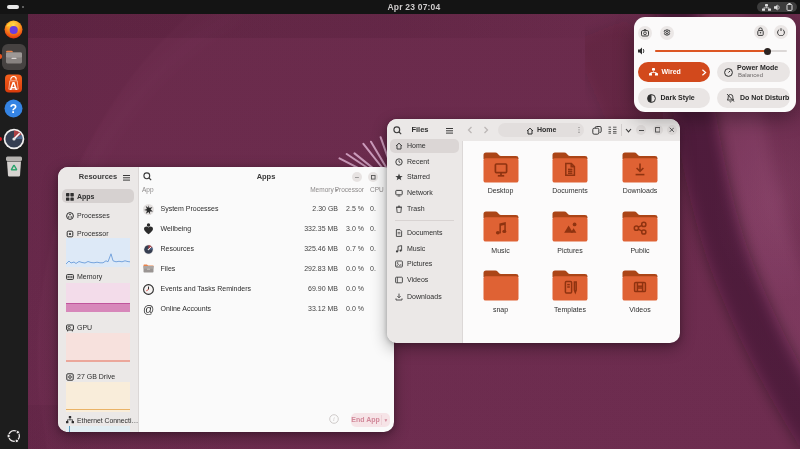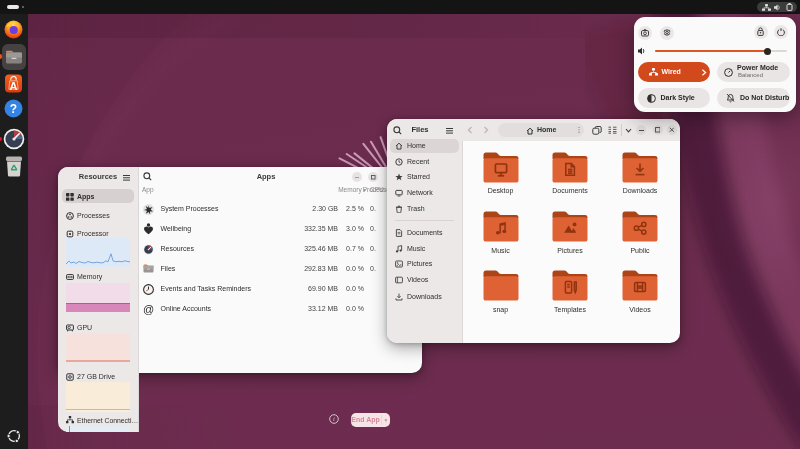--- a/index.html
+++ b/index.html
@@ -13,21 +13,21 @@
 .wdark3{left:0;top:405px;width:240px;height:44px;background:linear-gradient(75deg,rgba(40,6,26,.08) 0%,rgba(40,6,26,.03) 55%,rgba(40,6,26,0) 100%);}
 .wlight1{left:700px;top:110px;width:100px;height:220px;background:radial-gradient(ellipse 90px 140px at 80% 40%,rgba(255,170,215,0.09) 0%,rgba(255,170,215,0) 75%);}
 #topbar{left:0;top:0;width:800px;height:14px;background:#141414;z-index:50;}
 #wspill{left:7px;top:5px;width:12px;height:4px;background:#e8e8e8;border-radius:2px;z-index:51;}
 #wsdot{left:22px;top:6px;width:2px;height:2px;background:#777;border-radius:50%;z-index:51;}
 #clock{left:354px;top:0;width:120px;height:14px;line-height:14px;text-align:center;color:#cfcccc;font-size:8.5px;font-weight:bold;letter-spacing:.2px;z-index:51;}
 #tray{left:757px;top:2px;width:40px;height:10px;background:#3c3c3c;border-radius:5px;z-index:51;}
 #dock{left:0;top:14px;width:28px;height:435px;background:#1d1d1d;z-index:49;}
 .win{position:absolute;border-radius:10px;box-shadow:0 5px 16px rgba(0,0,0,.33),0 1px 5px rgba(0,0,0,.22);}
 
-#res{left:58px;top:167px;width:336px;height:206px;background:#fafafa;z-index:10;padding-left:28px;}
+#res{left:58px;top:167px;width:336px;height:265px;background:#fafafa;z-index:10;}
 #res .side{position:absolute;left:0;top:0;width:80px;height:265px;background:#ebe8e7;border-right:1px solid #dbd7d6;border-radius:10px 0 0 10px;}
 #res .stitle{position:absolute;left:0;top:0;width:80px;height:20px;text-align:center;line-height:20px;font-size:7.5px;font-weight:bold;color:#3a3a3a;}
 .srow{position:absolute;left:4px;width:72px;height:13px;font-size:7px;color:#2e2e2e;line-height:13px;}
 .srow .tx{position:absolute;left:15px;top:0;white-space:nowrap;}
 .graph{position:absolute;left:8px;width:64px;}
 #res .mtitle{position:absolute;left:138px;top:0;width:140px;height:20px;text-align:center;line-height:20px;font-size:7.5px;font-weight:bold;color:#3a3a3a;}
 .rrow{position:absolute;left:84px;width:246px;height:20px;}
 .rrow .nm{position:absolute;left:18.5px;top:0;line-height:20px;font-size:7px;color:#2d2d2d;white-space:nowrap;}
 .rrow .v1{position:absolute;right:50px;top:0;line-height:20px;font-size:7px;color:#444;}
 .rrow .v2{position:absolute;right:24px;top:0;line-height:20px;font-size:7px;color:#444;}
@@ -566,20 +566,21 @@
           <path d="M3.6,8.4 a1,1 0 0 0 1.8,0" fill="none" stroke="#2d2d2d" stroke-width=".9"></path>
           <line x1="1" y1="1" x2="8" y2="8.6" stroke="#2d2d2d" stroke-width=".9"></line>
         </svg>
       <span class="t1" style="left:23px;">Do Not Disturb</span>
     </div>
   </div>
 
   <div class="abs" id="topbar"></div>
   <div class="abs" id="wspill"></div>
   <div class="abs" id="wsdot"></div>
+  <div class="abs" id="clock">Apr 23  07:04</div>
   <div class="abs" id="tray"></div>
 
   <svg class="abs" style="left:762px;top:3.5px;z-index:52" width="9" height="7" viewBox="0 0 9 7">
     <g fill="#dedede">
         <rect x="3" y="0" width="3" height="2.4" rx=".4"></rect>
         <rect x="0" y="4.4" width="3" height="2.4" rx=".4"></rect>
         <rect x="6" y="4.4" width="3" height="2.4" rx=".4"></rect>
         <path d="M4.2,2.4 h.6 v1.2 h2.4 v1 h-.8 v-.4 h-4 v.4 h-.8 v-1 h2.6 z"></path>
       </g>
   </svg>

